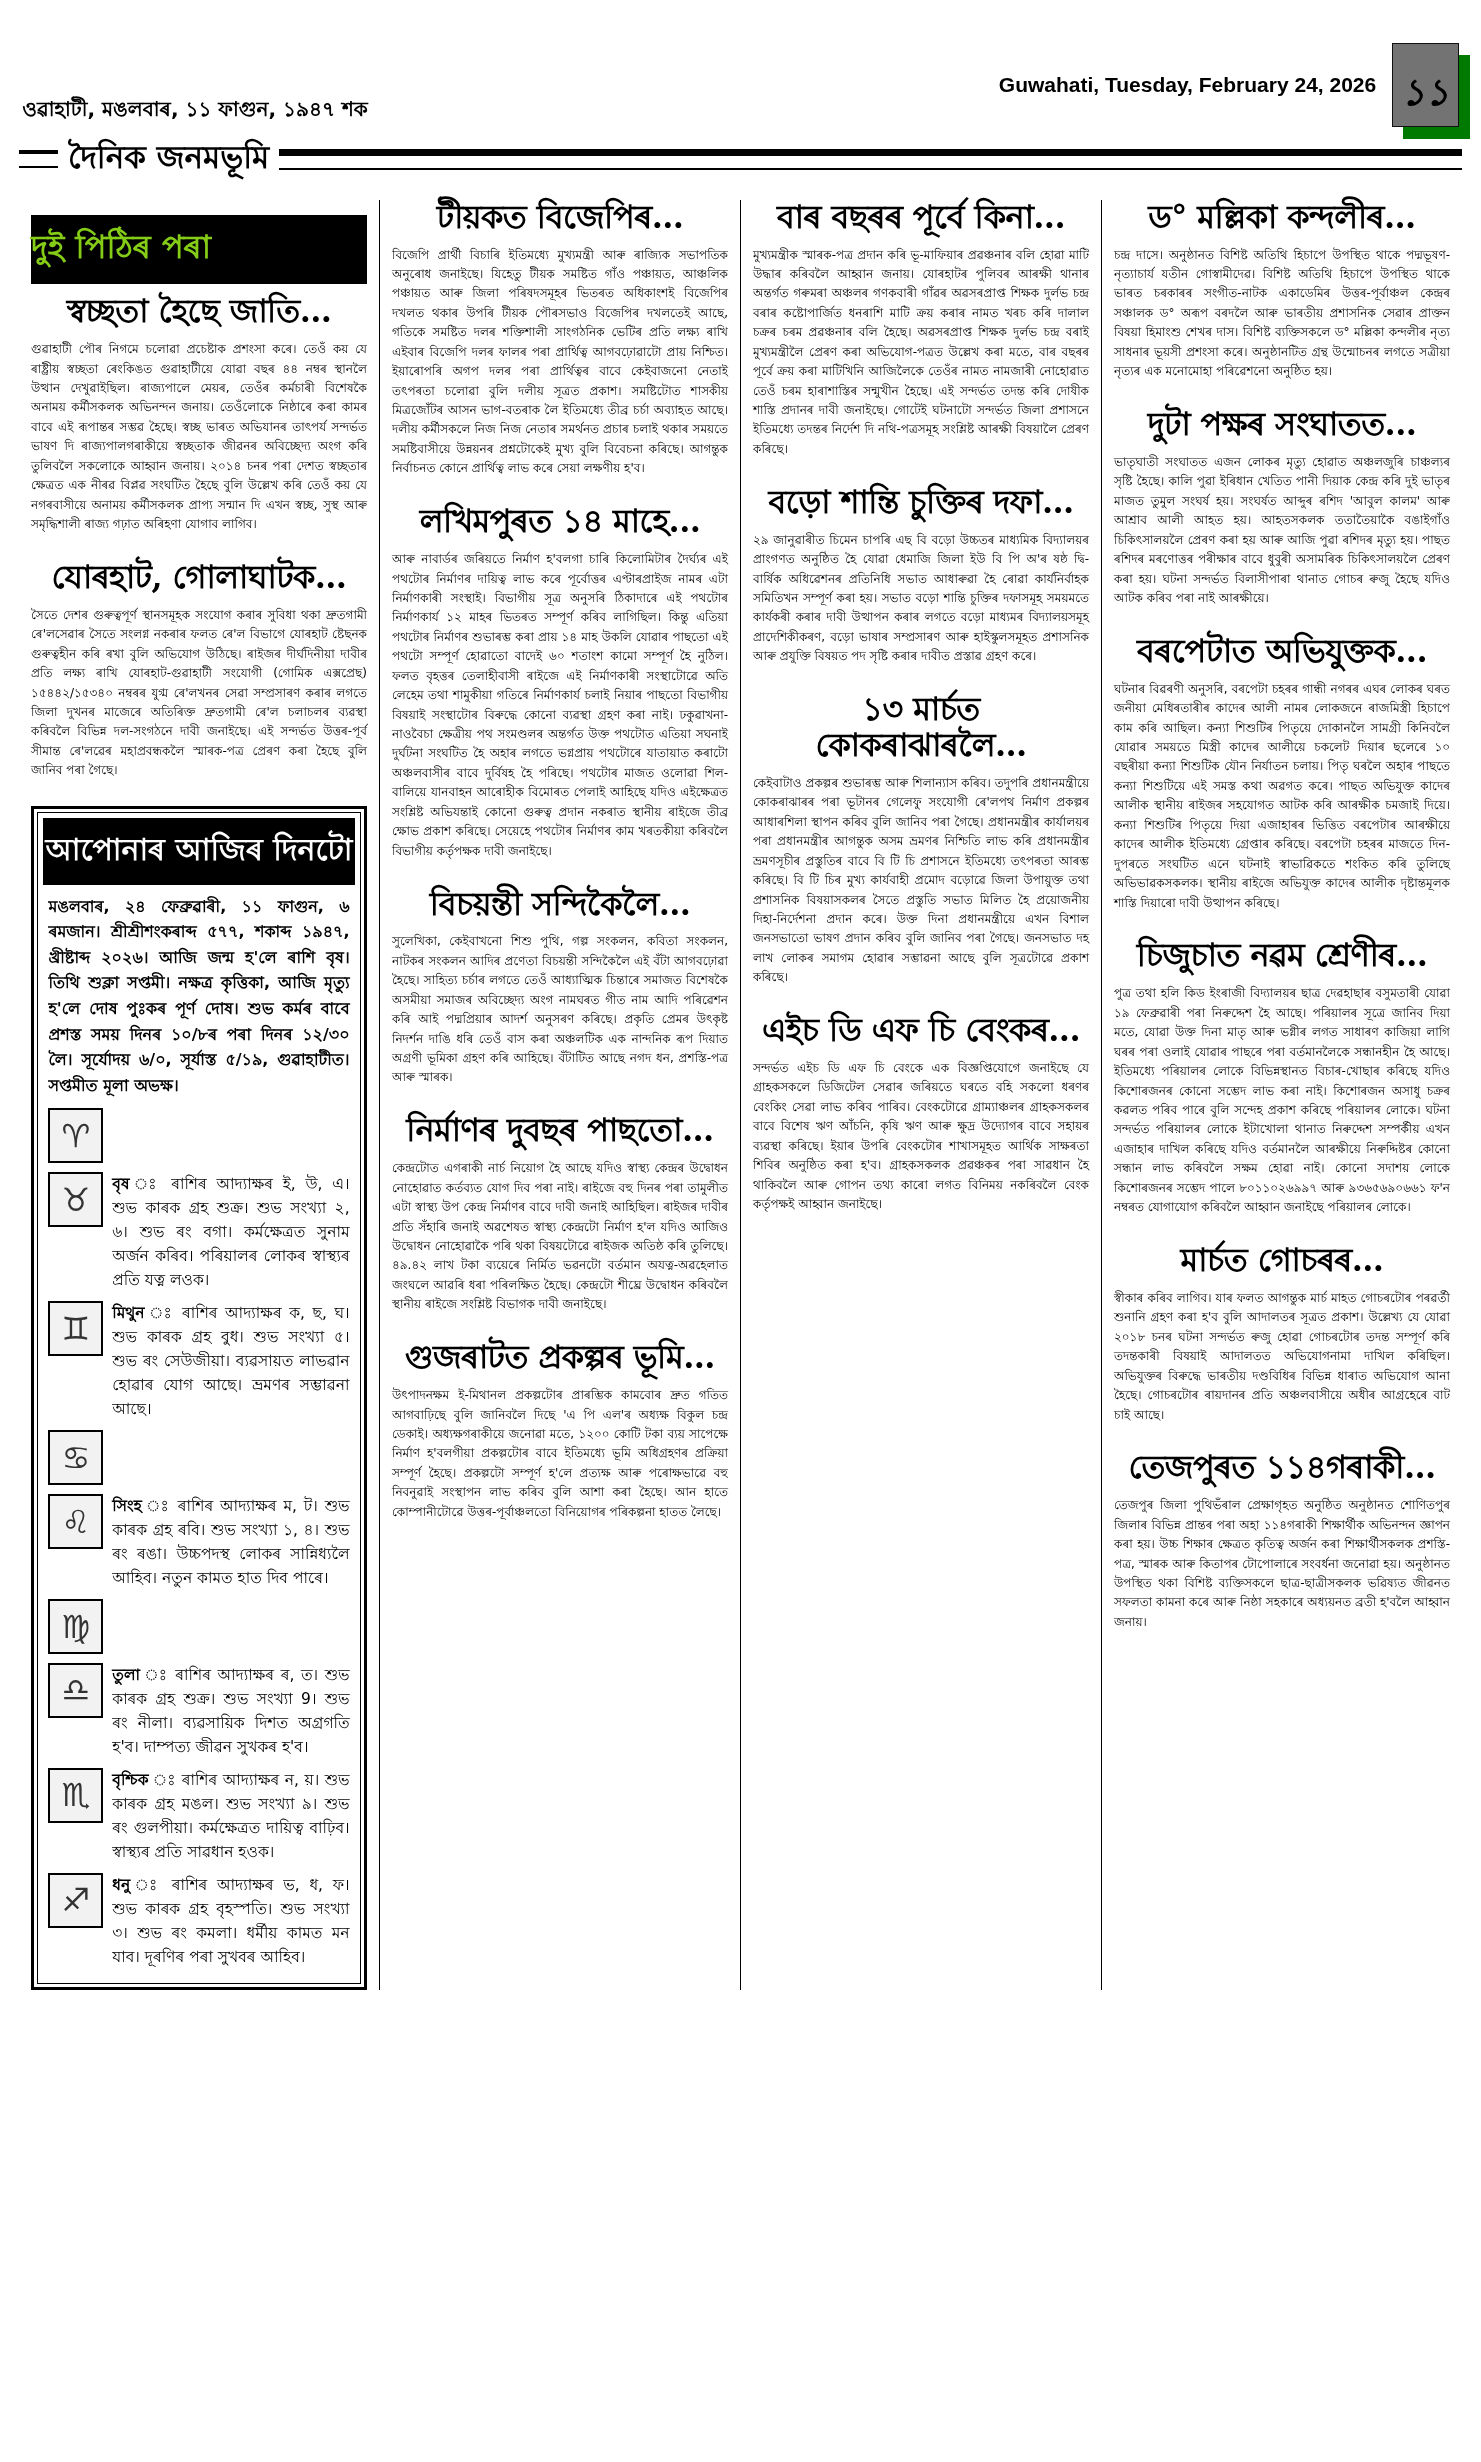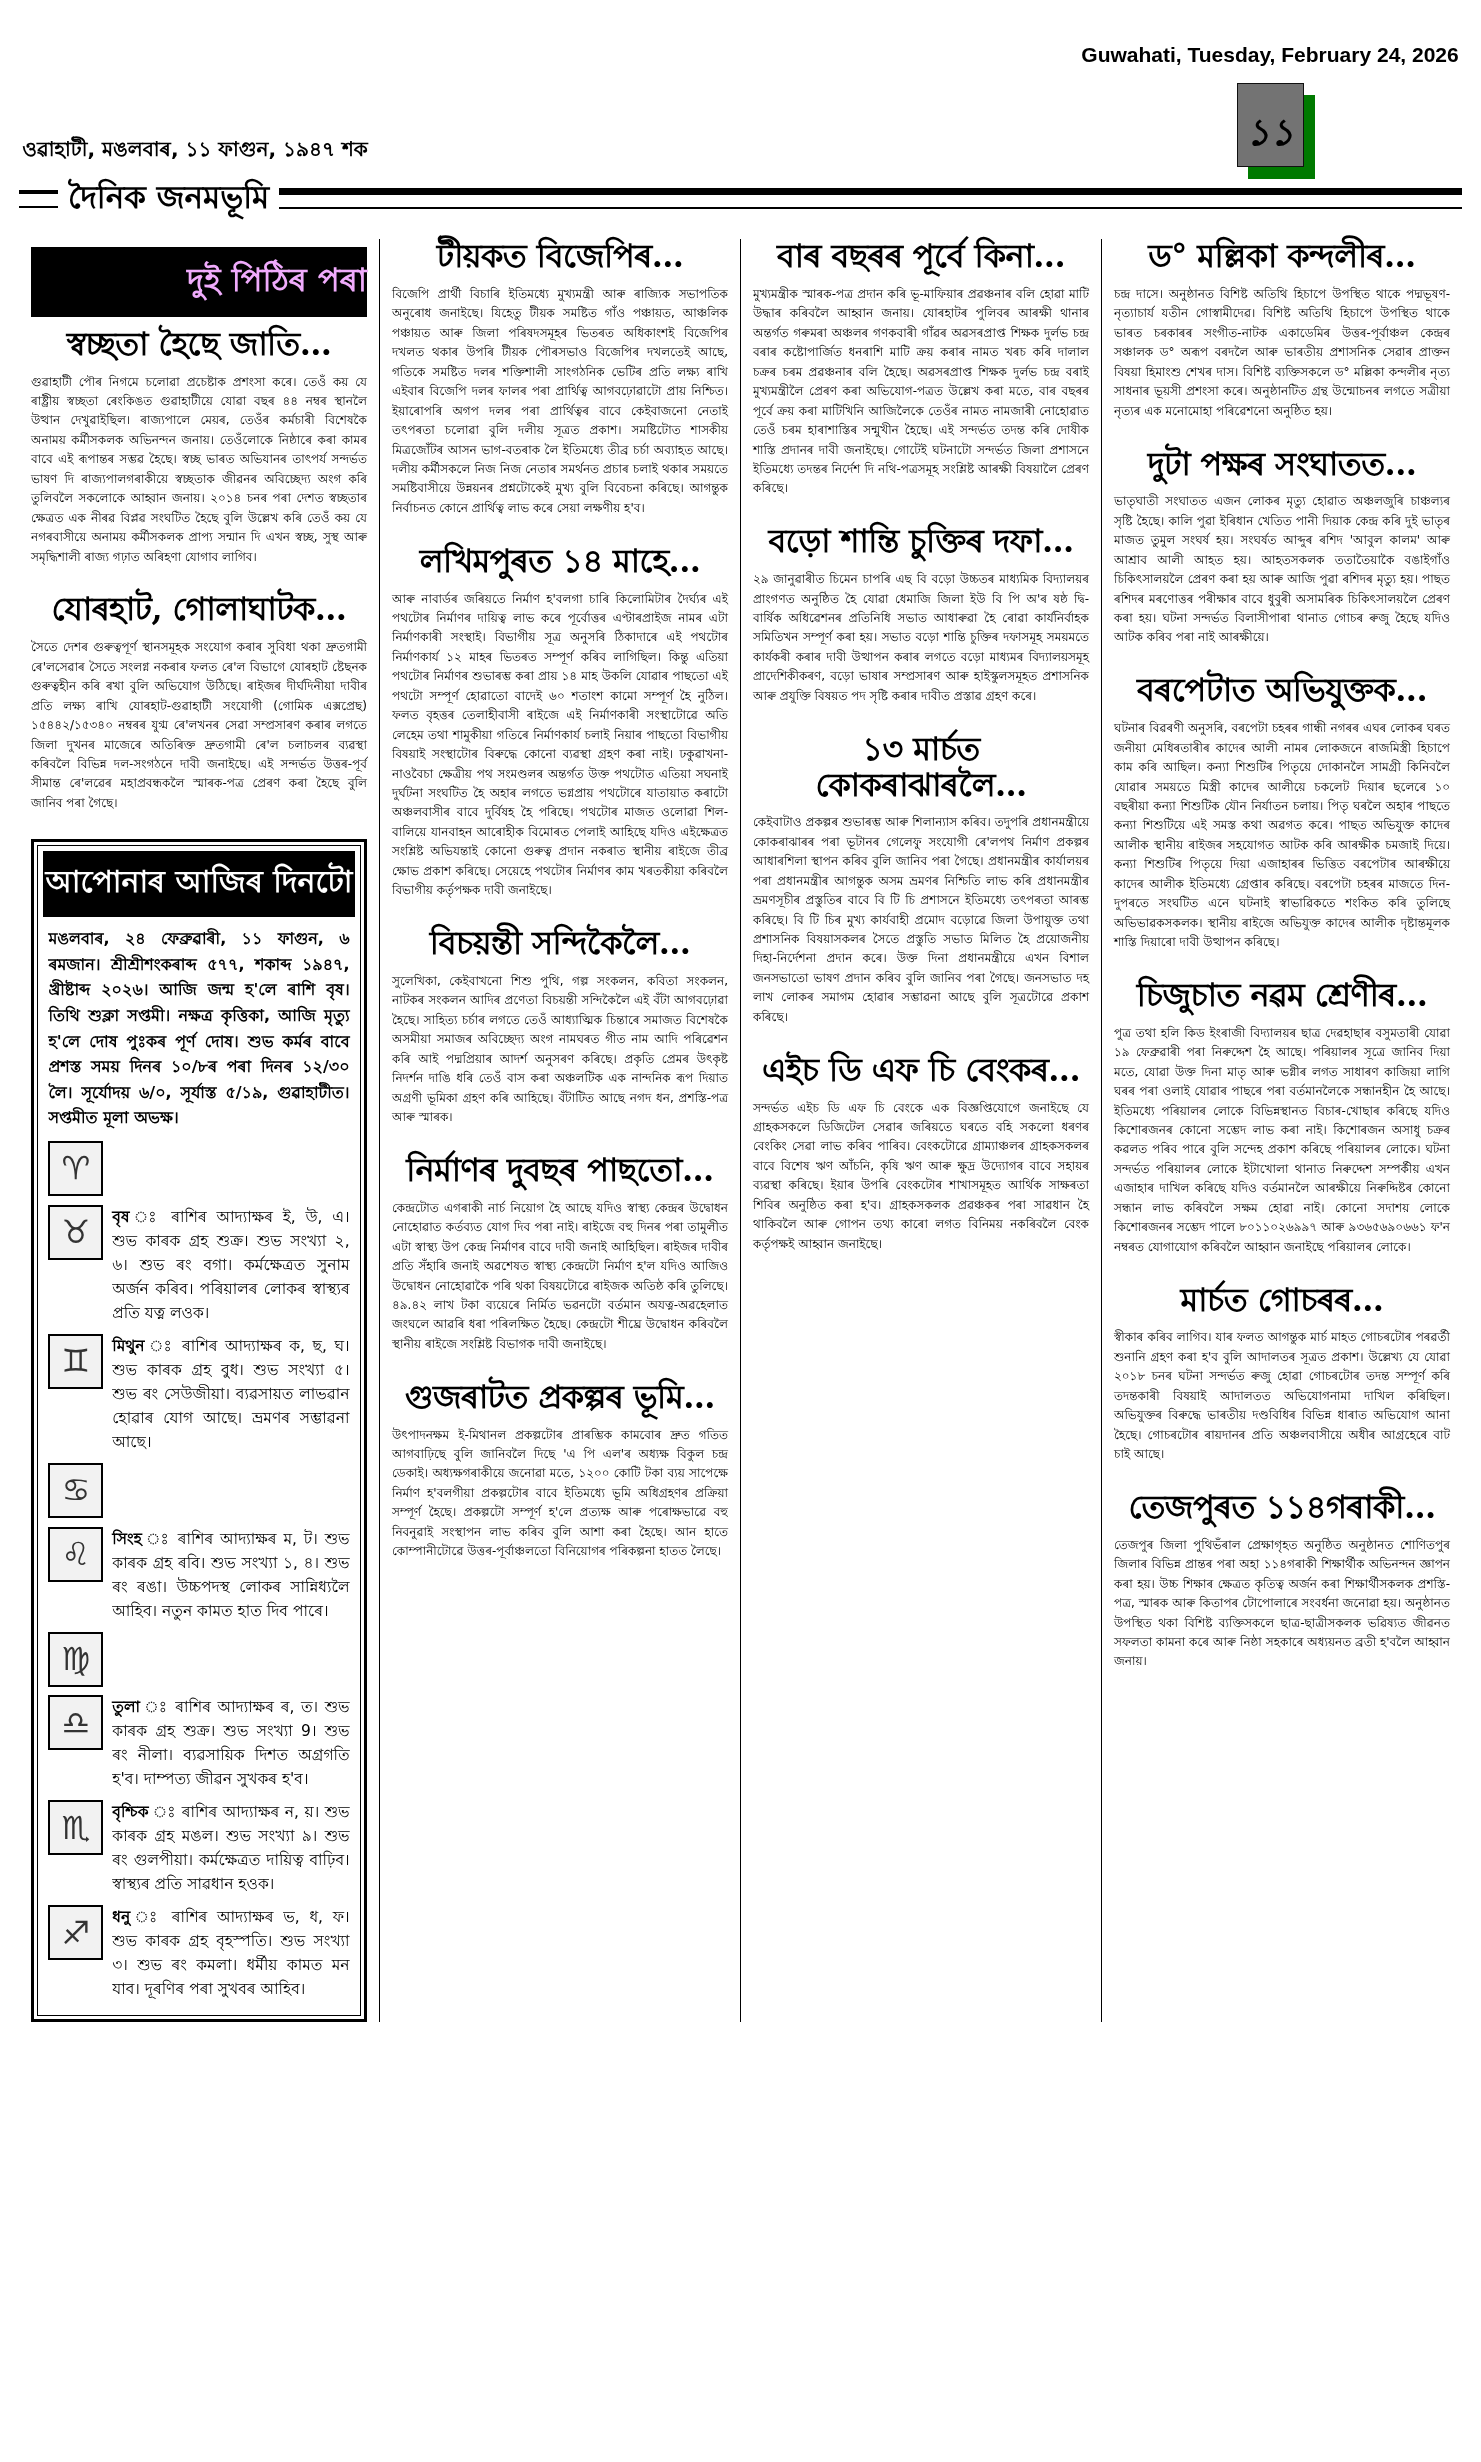--- a/index.html
+++ b/index.html
@@ -13,38 +13,38 @@
     font-family:"DejaVu Sans",sans-serif;
     box-sizing:border-box;
     padding:10px 19px 22px 19px;
   }
   
   .topbar{
     display:flex;justify-content:space-between;align-items:flex-end;
     padding:33px 3.3px 3.3px 3.3px;
   }
   .date-as{font-size:20px;font-weight:bold;}
-  .date-right{display:flex;align-items:center;gap:15.5px;flex-direction:column;}
+  .date-right{display:flex;align-items:center;gap:15.5px;}
   .date-en{font-size:21px;font-weight:bold;font-family:"Liberation Sans",sans-serif;}
   .pagenum-box{
     position:relative;background:#737373;border:1.1px solid #111;
     width:65px;height:82px;display:flex;align-items:flex-end;justify-content:center;
     box-shadow:11px 12px 0 #007a00;font-size:37px;font-weight:bold;font-style:italic;
   }
   .masthead-row{display:flex;align-items:center;margin-top:3px;}
   .rule-seg{height:12px;border-top:4.4px solid #000;border-bottom:2.2px solid #000;flex:0 0 39px;}
   .masthead{font-size:31px;font-weight:bold;padding:0 10px;white-space:nowrap;font-family:"DejaVu Serif",serif;}
   .rule-long{height:12px;border-top:7.8px solid #000;border-bottom:2.8px solid #000;flex:1;}
   
   .cols{display:flex;margin-top:14.4px;}
   .col{flex:1 1 0;padding:0 12px;box-sizing:border-box;}
   .col + .col{border-left:1.1px solid #000;}
   .section-banner{
-    background:#000;color:#f0abfc;text-align:right;
-    font-size:32px;font-weight:bold;padding:7.8px 0;margin:8px 0 10px 0;
+    background:#000;color:#84cc16;text-align:left;
+    font-size:32px;font-weight:bold;padding:7.8px 0;margin:15px 0 10px 0;
     font-family:"DejaVu Serif",serif;
   }
   .article{margin-bottom:25.5px;}
   .article h2{
     text-align:center;font-size:32px;line-height:1.12;margin:0 0 10px 0;
     font-weight:bold;font-family:"DejaVu Serif",serif;letter-spacing:-0.6px;
   }
   .article p{
     margin:0;font-size:12px;line-height:1.62;text-align:justify;
   }

